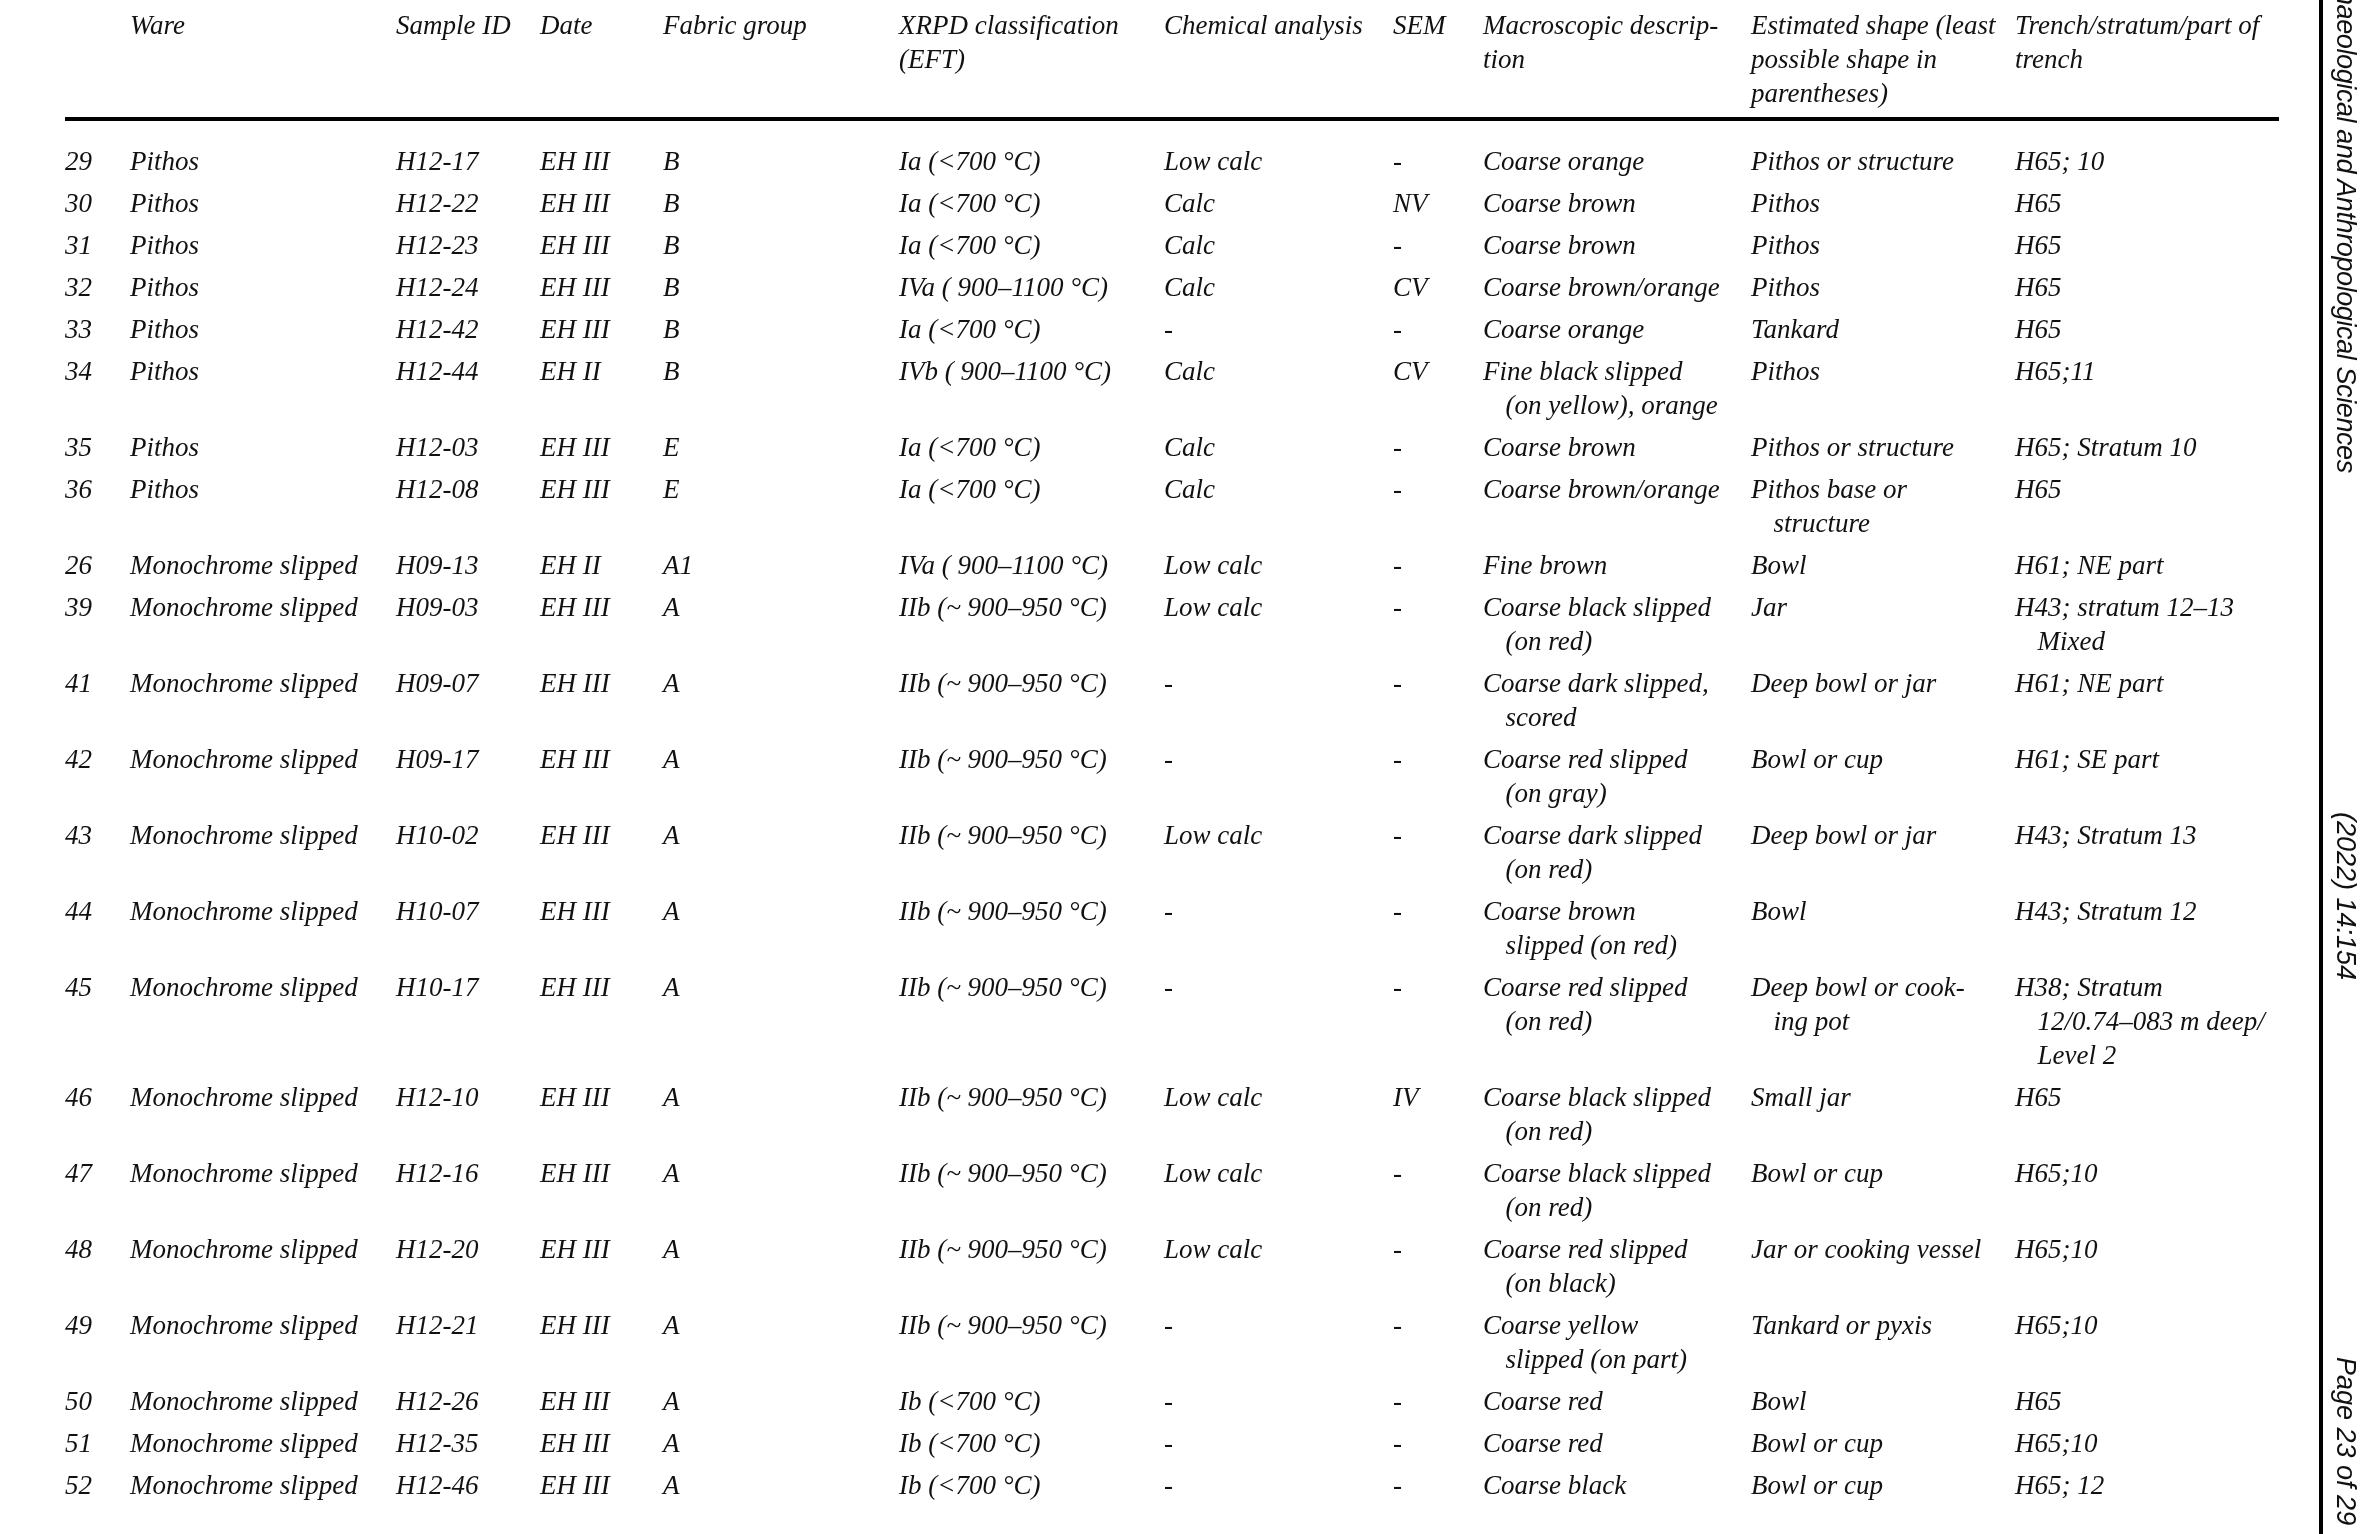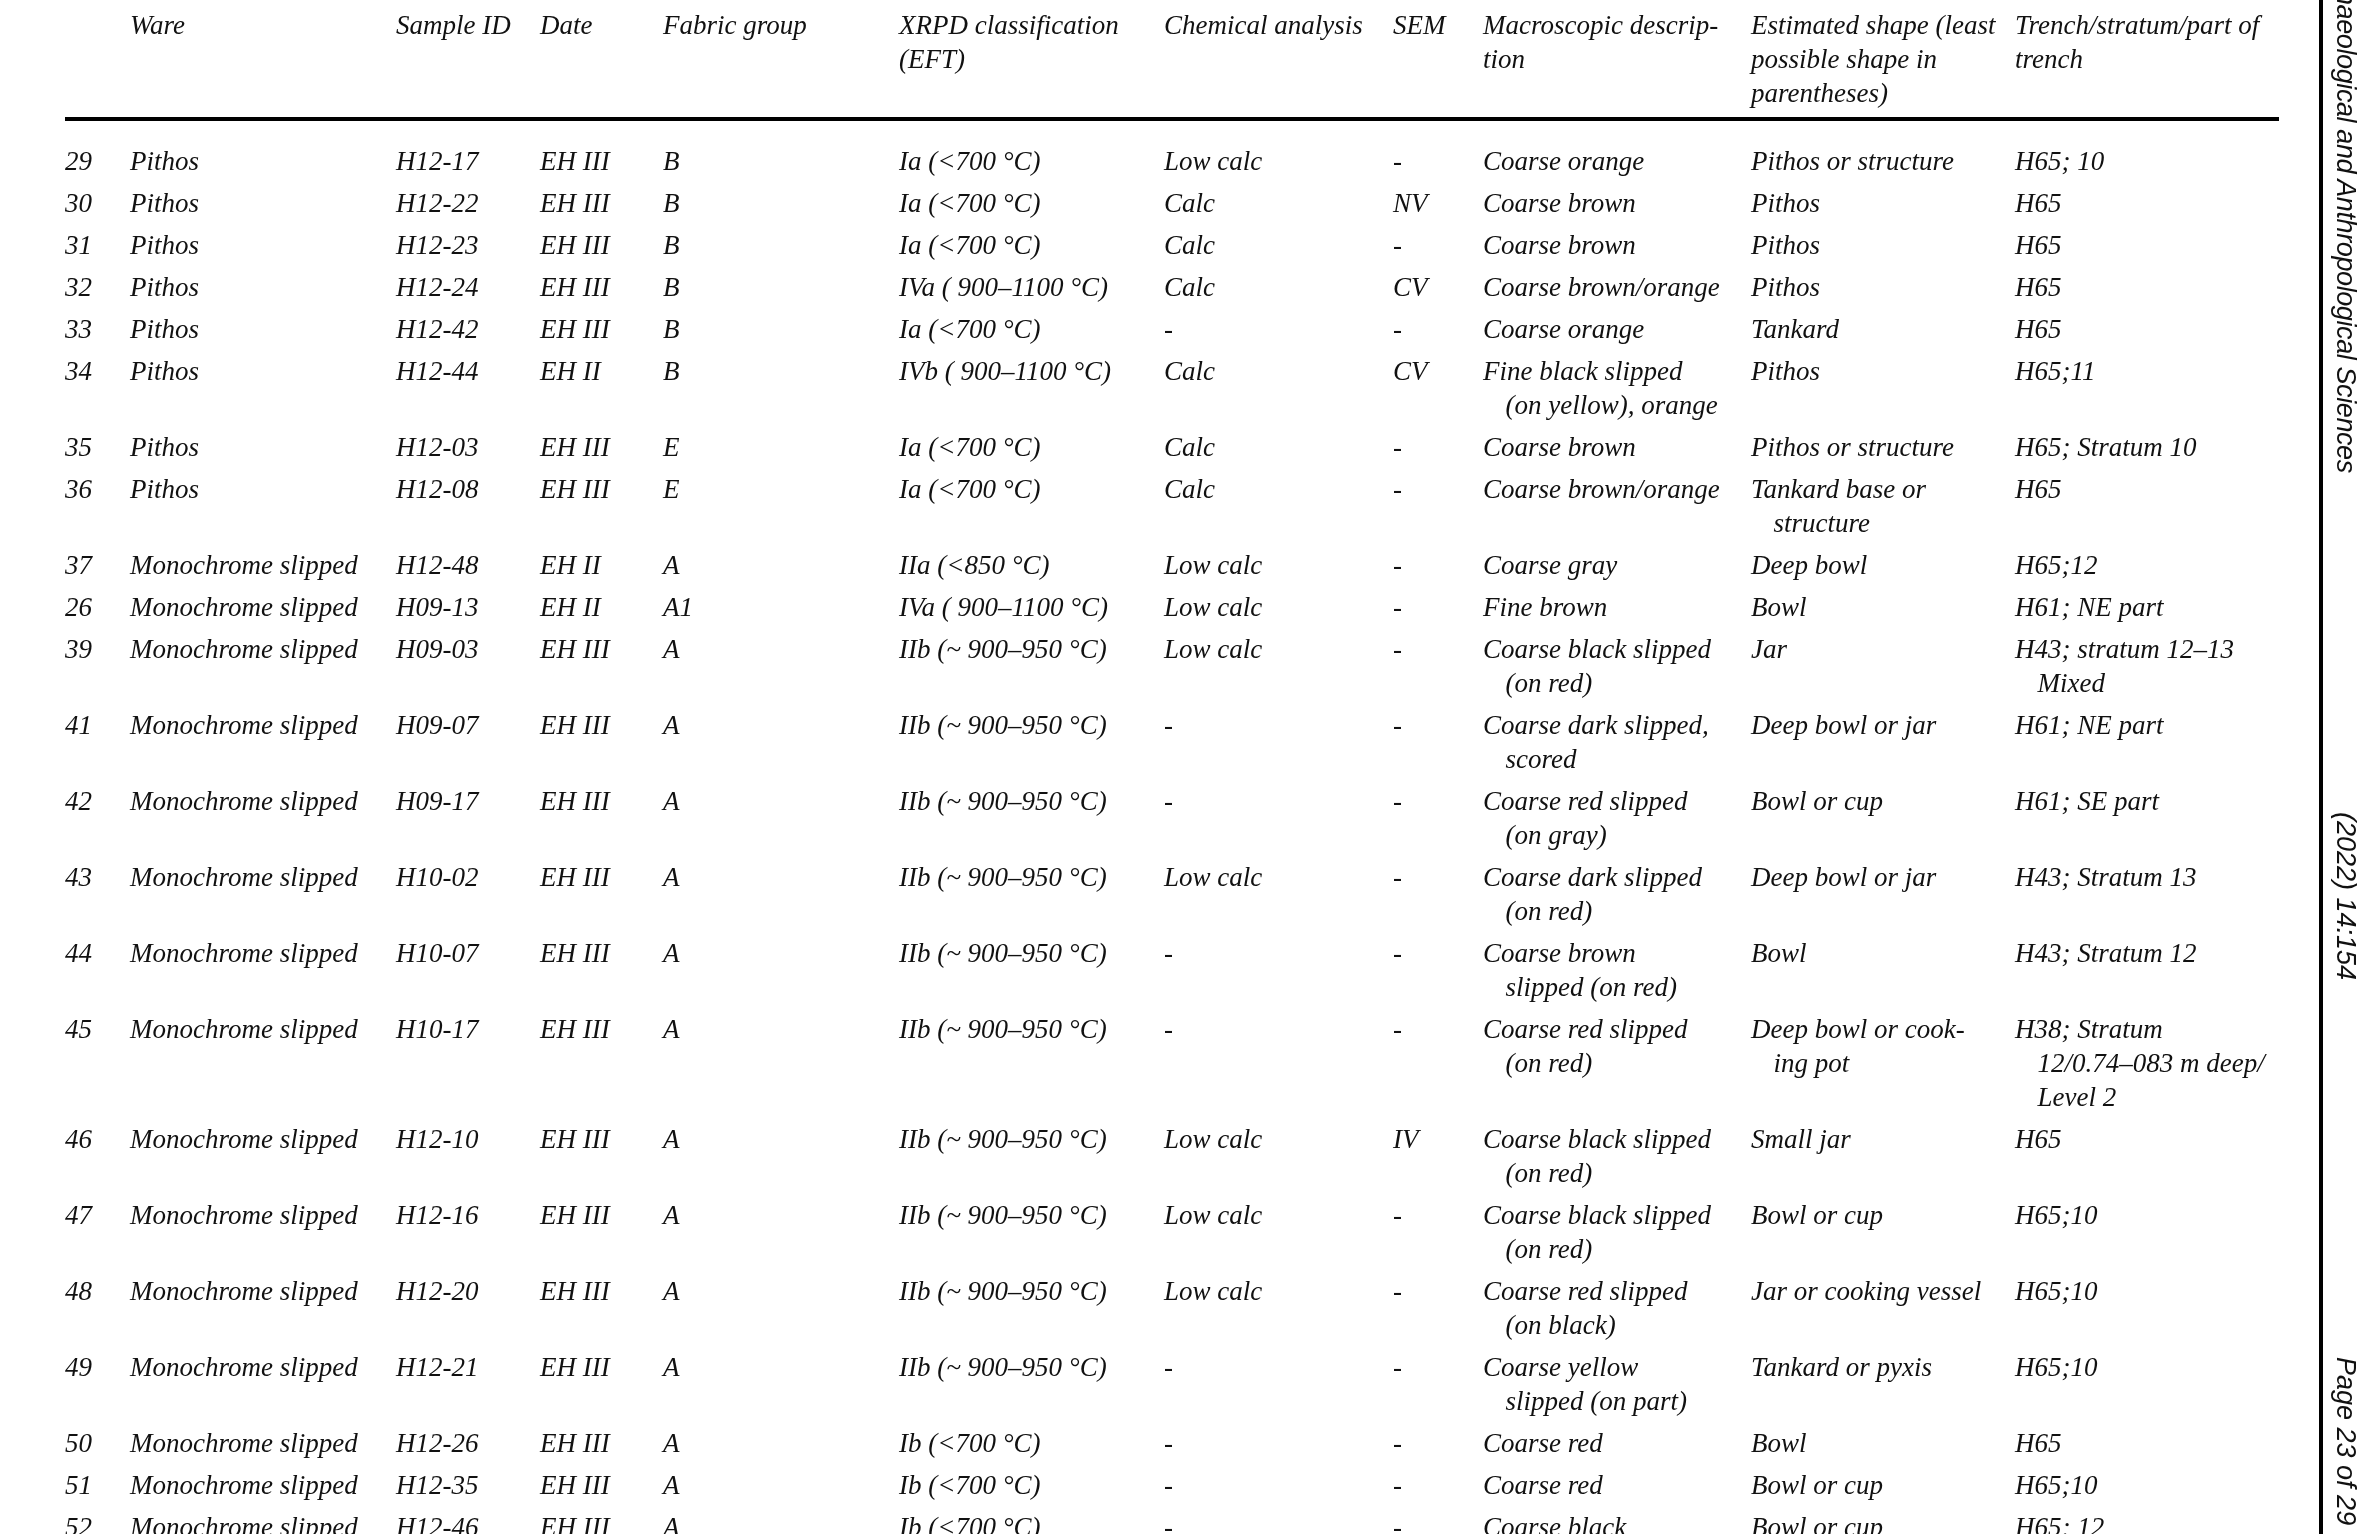--- a/index.html
+++ b/index.html
@@ -236,35 +236,22 @@
         <tr>
           <td>36</td>
           <td>Pithos</td>
           <td>H12-08</td>
           <td>EH III</td>
           <td>E</td>
           <td>Ia (&lt;700 °C)</td>
           <td>Calc</td>
           <td>-</td>
           <td class="cell-text"><span class="first">Coarse brown/orange</span></td>
-          <td class="cell-text"><span class="first">Tankard base or</span><span class="cont">structure</span></td>
-          <td class="cell-text"><span class="first">H65</span></td>
-        </tr>
-        <tr>
-          <td>37</td>
-          <td>Monochrome slipped</td>
-          <td>H12-48</td>
-          <td>EH II</td>
-          <td>A</td>
-          <td>IIa (&lt;850 °C)</td>
-          <td>Low calc</td>
-          <td>-</td>
-          <td class="cell-text"><span class="first">Coarse gray</span></td>
-          <td class="cell-text"><span class="first">Deep bowl</span></td>
-          <td class="cell-text"><span class="first">H65;12</span></td>
+          <td class="cell-text"><span class="first">Pithos base or</span><span class="cont">structure</span></td>
+          <td class="cell-text"><span class="first">H65</span></td>
         </tr>
         <tr>
           <td>26</td>
           <td>Monochrome slipped</td>
           <td>H09-13</td>
           <td>EH II</td>
           <td>A1</td>
           <td>IVa ( 900–1100 °C)</td>
           <td>Low calc</td>
           <td>-</td>

